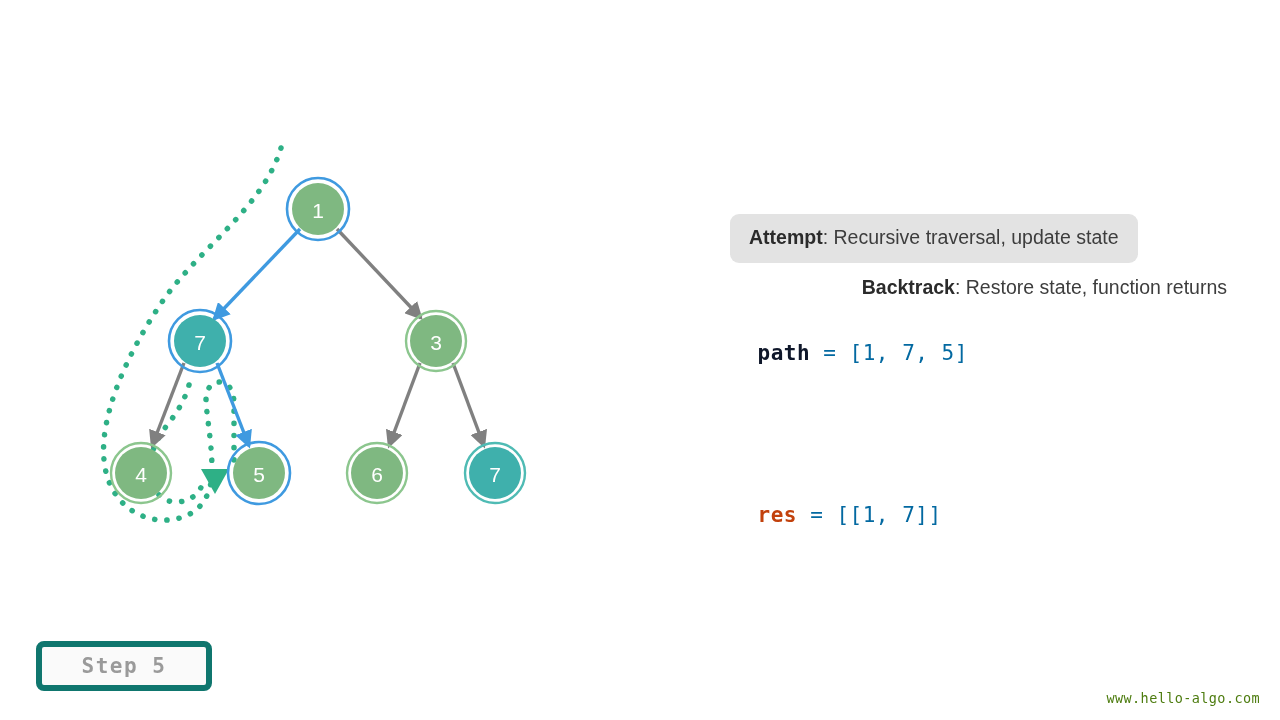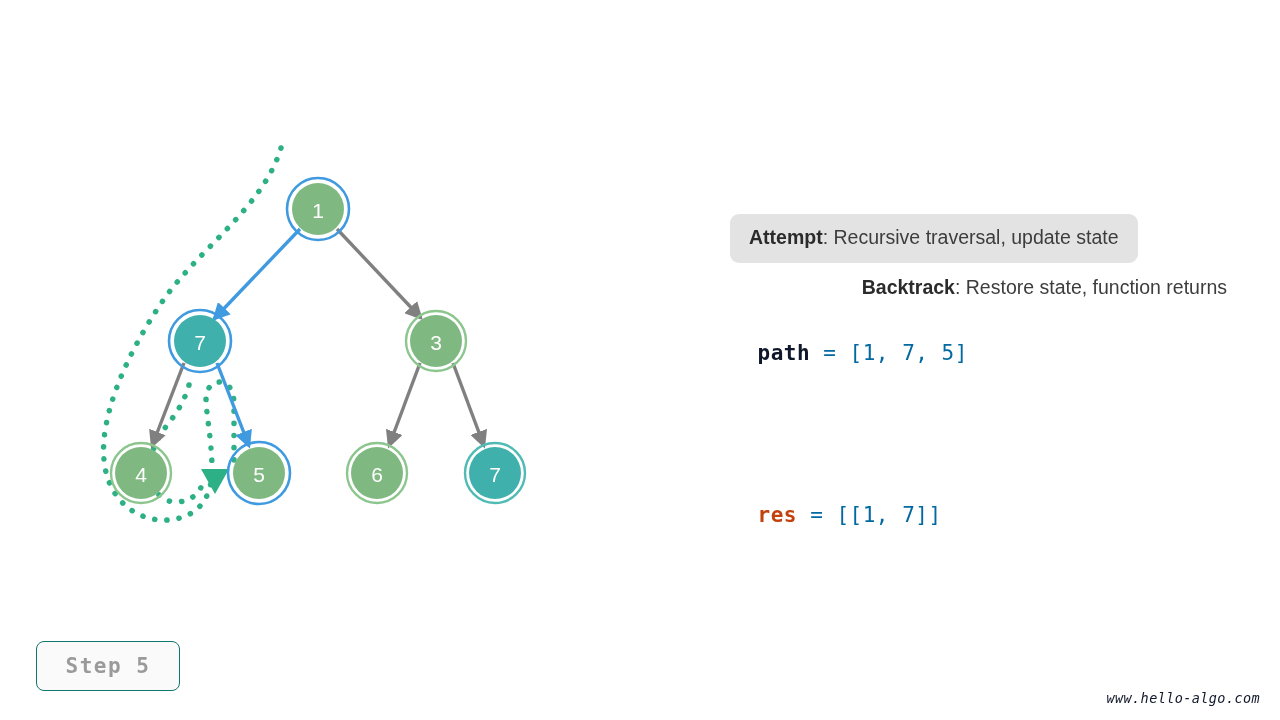--- a/index.html
+++ b/index.html
@@ -90,46 +90,45 @@
   }
   #res-row {
     margin-top: 63px;
   }
 
   
   #step-badge {
     position: absolute;
     left: 36px;
     top: 641px;
-    width: 144px;
+    width: 176px;
     height: 50px;
     box-sizing: border-box;
-    border: 1px solid #0f766e;
+    border: 6px solid #0f766e;
     border-radius: 8px;
     background: #fafafa;
     display: flex;
     align-items: center;
     justify-content: center;
     font-family: "DejaVu Sans Mono", monospace;
     font-size: 21px;
     font-weight: bold;
     letter-spacing: 1.5px;
     color: #9a9a9a;
   }
 
   
   #watermark {
     position: absolute;
     right: 20px;
     bottom: 14px;
     font-family: "DejaVu Sans Mono", monospace;
     font-size: 13.5px;
-    color: #0f172a;
+    color: #4d7c0f;
     letter-spacing: 0.4px;
-    font-style: italic;
   }
 </style>
 </head>
 <body>
 
 <div id="tree-panel">
   <svg id="tree-svg" width="640" height="720" viewBox="0 0 640 720">
     <defs>
       <marker id="arrow-gray" viewBox="0 0 10 10" refX="8.5" refY="5" markerWidth="5.2" markerHeight="5.2" orient="auto-start-reverse">
         <path d="M 0 0 L 10 5 L 0 10 z" fill="#808080"></path>

